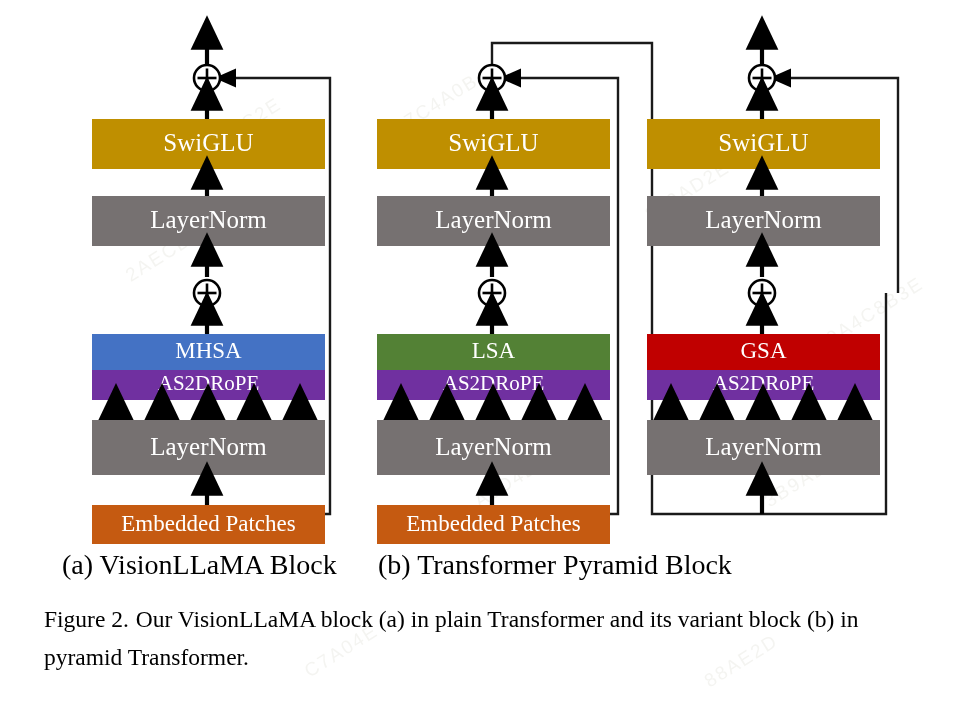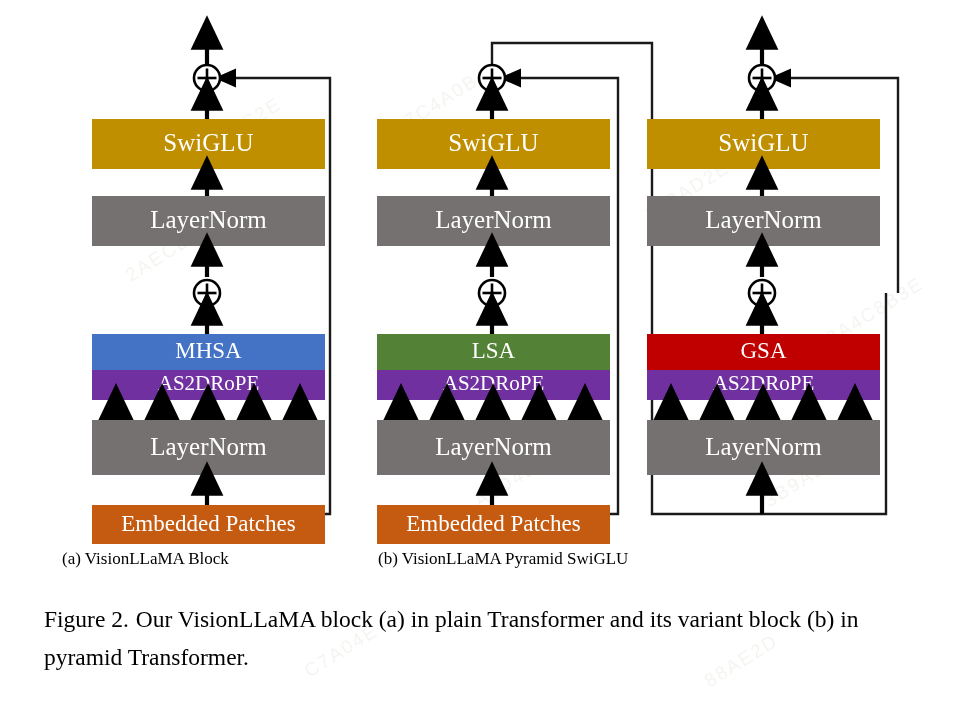--- a/index.html
+++ b/index.html
@@ -16,21 +16,21 @@
     font-family:"Liberation Serif","DejaVu Serif",serif;
     text-anchor:middle;
     dominant-baseline:middle;
   }
   .blk-text.lg{font-size:25px;}
   .blk-text.md{font-size:23px;}
   .blk-text.sm{font-size:21px;}
 
   .panel-caption{
     position:absolute;
-    font-size:17px;
+    font-size:28px;
     color:#000000;
     white-space:nowrap;
     font-family:"Liberation Serif","DejaVu Serif",serif;
   }
   #panel-caption-a{left:62px;top:549px;}
   #panel-caption-b{left:378px;top:549px;}
 
   #figure-caption{
     position:absolute;
     left:44px;top:600px;width:880px;
@@ -244,19 +244,19 @@
       </g>
 
       <rect x="647" y="420" width="233" height="55" fill="#767171"></rect>
       <text class="blk-text lg" x="763.5" y="449">LayerNorm</text>
 
       <line x1="762" y1="514" x2="762" y2="478" stroke="#000000" stroke-width="4.2" marker-end="url(#ah)"></line>
     </g>
   </svg>
 
   <div class="panel-caption" id="panel-caption-a">(a) VisionLLaMA Block</div>
-  <div class="panel-caption" id="panel-caption-b">(b) VisionLLaMA Pyramid SwiGLU</div>
+  <div class="panel-caption" id="panel-caption-b">(b) Transformer Pyramid Block</div>
 
   <div id="figure-caption">
     <span class="cap-lead">Figure 2.</span><span>Our VisionLLaMA block (a) in plain Transformer and its variant block (b) in pyramid Transformer.</span>
   </div>
 
 </div>
 
 </body></html>

